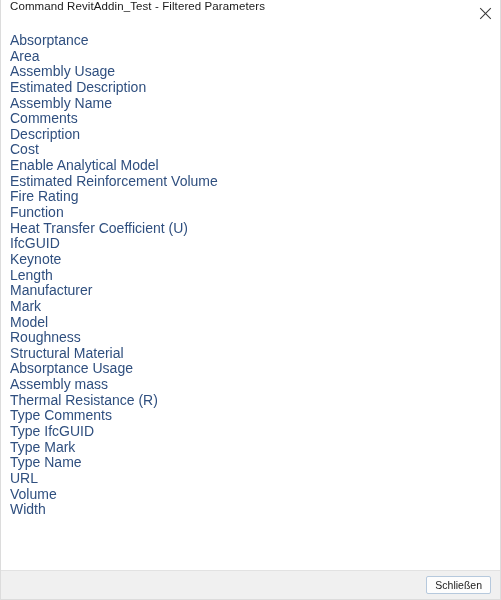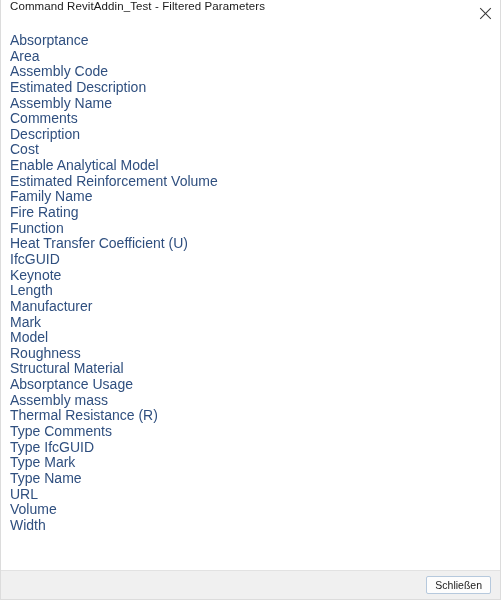--- a/index.html
+++ b/index.html
@@ -122,29 +122,28 @@
       <svg width="13" height="13" viewBox="0 0 13 13" aria-hidden="true">
         <path d="M1.2 1.2 L11.8 11.8 M11.8 1.2 L1.2 11.8" stroke="#3a3a3a" stroke-width="1.05" fill="none"></path>
       </svg>
     </div>
   </div>
 
   <div class="content">
     <ul class="param-list">
       <li class="param-item">Absorptance</li>
       <li class="param-item">Area</li>
-      <li class="param-item">Assembly Code</li>
+      <li class="param-item">Assembly Usage</li>
       <li class="param-item">Estimated Description</li>
       <li class="param-item">Assembly Name</li>
       <li class="param-item">Comments</li>
       <li class="param-item">Description</li>
       <li class="param-item">Cost</li>
       <li class="param-item">Enable Analytical Model</li>
       <li class="param-item">Estimated Reinforcement Volume</li>
-      <li class="param-item">Family Name</li>
       <li class="param-item">Fire Rating</li>
       <li class="param-item">Function</li>
       <li class="param-item">Heat Transfer Coefficient (U)</li>
       <li class="param-item">IfcGUID</li>
       <li class="param-item">Keynote</li>
       <li class="param-item">Length</li>
       <li class="param-item">Manufacturer</li>
       <li class="param-item">Mark</li>
       <li class="param-item">Model</li>
       <li class="param-item">Roughness</li>

